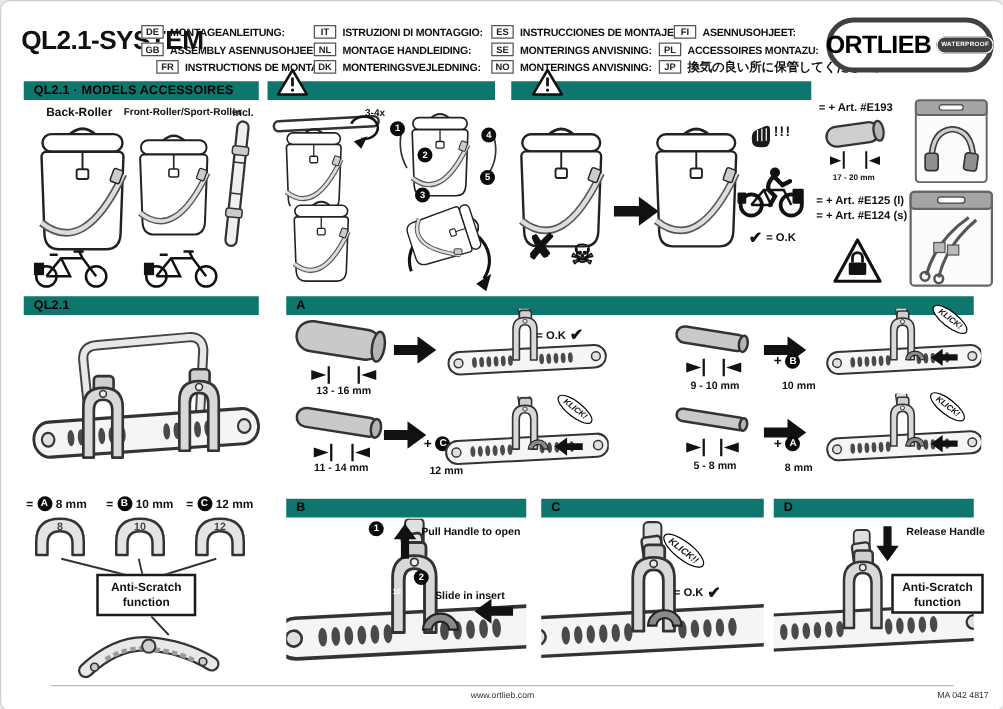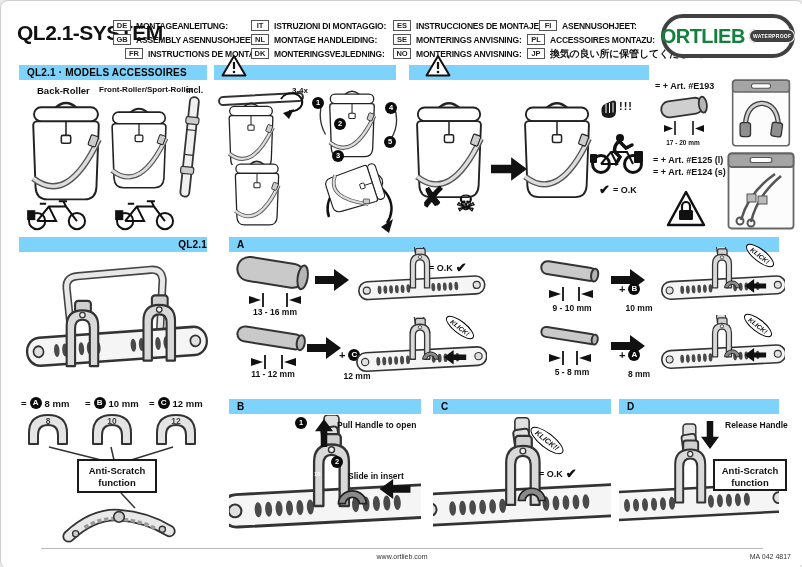--- a/index.html
+++ b/index.html
@@ -1,31 +1,31 @@
 <!DOCTYPE html>
 <html><head>
 <meta charset="utf-8">
 <style>
   html,body{margin:0;padding:0;background:#e9e9e9;}
   .page{position:relative;width:802px;height:567px;background:#fff;border:1px solid #cfcfcf;
         border-radius:8px;overflow:hidden;font-family:"Liberation Sans",sans-serif;color:#111;
         margin:0 auto;}
   .abs{position:absolute;}
   .lbl{position:absolute;font-weight:bold;color:#111;white-space:nowrap;}
-  .bar{position:absolute;height:15px;background:#7dd3fc;color:#000;font-weight:bold;
+  .bar{position:absolute;height:15px;background:#0f766e;color:#000;font-weight:bold;
        font-size:10px;line-height:15px;padding-left:8px;box-sizing:border-box;letter-spacing:.2px;}
   .lang{position:absolute;display:flex;gap:5px;align-items:center;height:11px;}
   .lcode{border:1px solid #555;color:#222;font-size:7.5px;font-weight:bold;padding:0 2px;
          min-width:12px;text-align:center;background:#fff;line-height:9px;}
   .ltxt{font-size:8.5px;font-weight:bold;letter-spacing:-.2px;white-space:nowrap;}
   .jp .ltxt{font-size:10px;font-weight:bold;}
   .logo{position:absolute;left:660px;top:13px;width:134px;height:44px;box-sizing:border-box;
         border:4px solid #414141;border-radius:22px;background:#fff;display:flex;
         align-items:center;justify-content:center;gap:4px;}
-  .brand{font-size:20px;font-weight:900;letter-spacing:-.5px;color:#15803d;}
+  .brand{font-size:20px;font-weight:900;letter-spacing:-.5px;color:#000000;}
   .badge{background:#414141;color:#fff;font-size:5px;font-weight:bold;padding:4px 4px;
          border-radius:9px;letter-spacing:.3px;box-shadow:inset 0 0 0 1px #fff;}
   .lcirc{display:inline-block;width:12px;height:12px;border-radius:50%;background:#0a0a0a;
          color:#fff;font-size:8px;font-weight:bold;text-align:center;line-height:12px;}
   .scirc{position:absolute;width:12px;height:12px;border-radius:50%;background:#0a0a0a;
          color:#fff;font-size:7.5px;font-weight:bold;text-align:center;line-height:12px;}
   .balloon{position:absolute;border:1.5px solid #000;border-radius:50%;background:#fff;
            font-size:6.5px;font-style:italic;font-weight:bold;padding:2px 5px;transform:rotate(38deg);
            white-space:nowrap;}
   .okline{position:absolute;display:flex;align-items:center;gap:3px;}
@@ -308,21 +308,21 @@
     </svg>
   <svg class="abs" style="left:726px;top:150px" width="68" height="80" viewBox="0 0 68 78">
     <use href="#sym-package"></use>
     <path d="M48,22 q-26,18 -34,46 M54,24 q-24,20 -30,46" stroke="#555" stroke-width="2.5" fill="none"></path>
     <circle cx="13" cy="69" r="3.5" fill="none" stroke="#555" stroke-width="2"></circle>
     <circle cx="24" cy="71" r="3.5" fill="none" stroke="#555" stroke-width="2"></circle>
     <rect x="20" y="42" width="9" height="8" fill="#bbb" stroke="#555"></rect>
     <rect x="31" y="44" width="9" height="8" fill="#bbb" stroke="#555"></rect>
   </svg>
 
-  <div class="bar" style="left:18px;top:236px;width:188px;text-align:right;">QL2.1</div>
+  <div class="bar" style="left:18px;top:236px;width:188px;">QL2.1</div>
   <svg class="abs" style="left:22px;top:256px" width="186" height="128" viewBox="0 0 200 140">
     <path d="M52,92 L46,34 Q45,22 58,21 L138,14 Q150,13 151,25 L148,84" fill="none" stroke="#444" stroke-width="9"></path>
     <path d="M52,92 L46,34 Q45,22 58,21 L138,14 Q150,13 151,25 L148,84" fill="none" stroke="#e8e8e8" stroke-width="5.5"></path>
     <g transform="translate(0,86) rotate(-4)">
         <use href="#sym-rail" transform="scale(1.0,1.1)"></use>
       </g>
     <use href="#sym-hook" transform="translate(38,48) scale(1.15)"></use>
     <use href="#sym-hook" transform="translate(122,42) scale(1.15)"></use>
   </svg>
 
@@ -353,21 +353,21 @@
   <svg class="abs" style="left:234px;top:322px" width="78" height="50" viewBox="0 0 78 50">
     <g transform="rotate(9 39 16)">
       <rect x="2" y="8" width="66" height="15" rx="7.5" fill="#c9c9c9" stroke="#333" stroke-width="2"></rect>
       <ellipse cx="66" cy="15.5" rx="4" ry="7.5" fill="#b5b5b5" stroke="#333" stroke-width="2"></ellipse>
     </g>
     <line x1="30" y1="32" x2="30" y2="46" stroke="#111" stroke-width="1.8"></line>
     <line x1="47" y1="32" x2="47" y2="46" stroke="#111" stroke-width="1.8"></line>
     <polygon points="16,35 28,39 16,43" fill="#111"></polygon>
     <polygon points="61,35 49,39 61,43" fill="#111"></polygon>
   </svg>
-  <div class="dim" style="left:230px;top:368px;width:84px;">11 - 12 mm</div>
+  <div class="dim" style="left:230px;top:368px;width:84px;">11 - 14 mm</div>
   <svg class="abs" style="left:306px;top:336px" width="34" height="22" viewBox="0 0 34 22">
       <use href="#sym-barrow"></use>
     </svg>
   <div class="plusrow" style="left:338px;top:348px;">
     <span>+</span>
     <span class="lcirc">C</span>
   </div>
   <div class="dim" style="left:336px;top:370px;width:40px;">12 mm</div>
   <svg class="abs" style="left:352px;top:316px" width="134" height="66" viewBox="0 0 200 100">
       <use href="#sym-hookrail-insert"></use>

